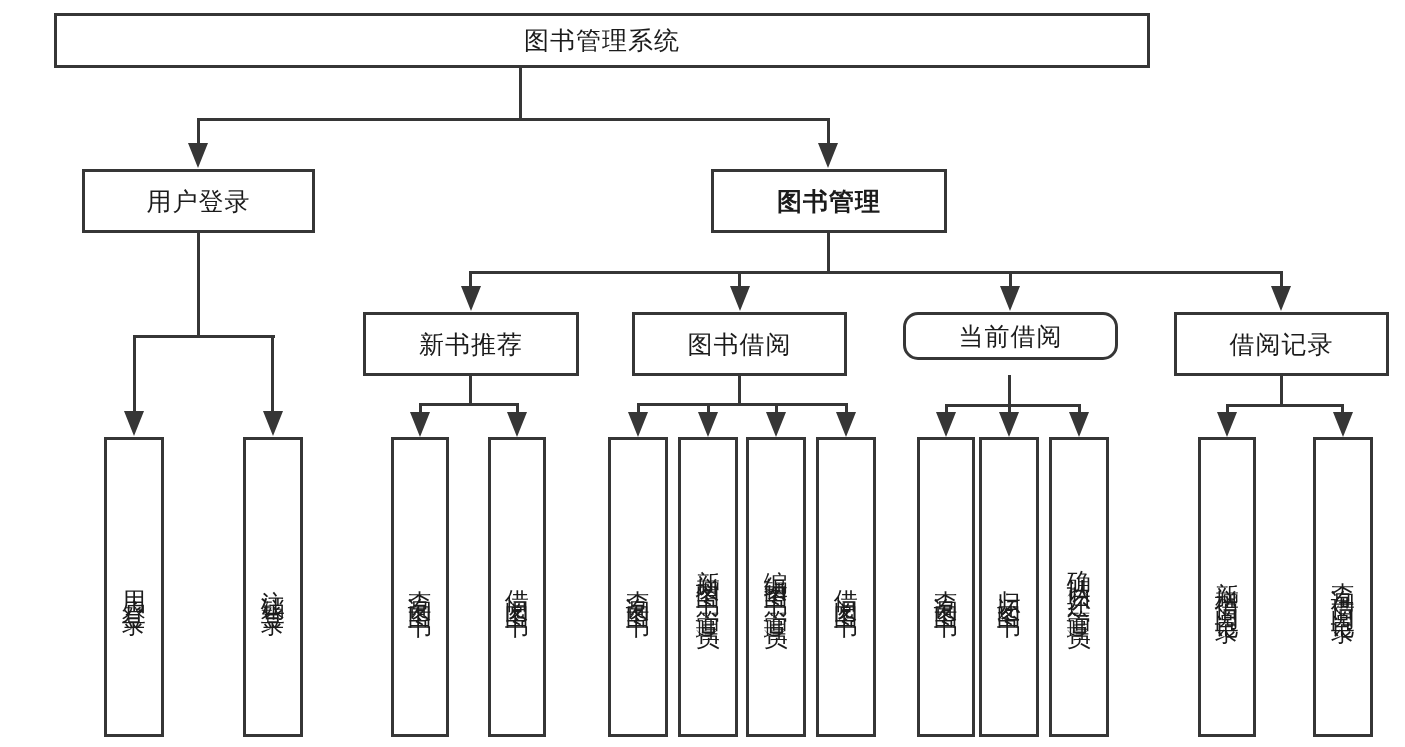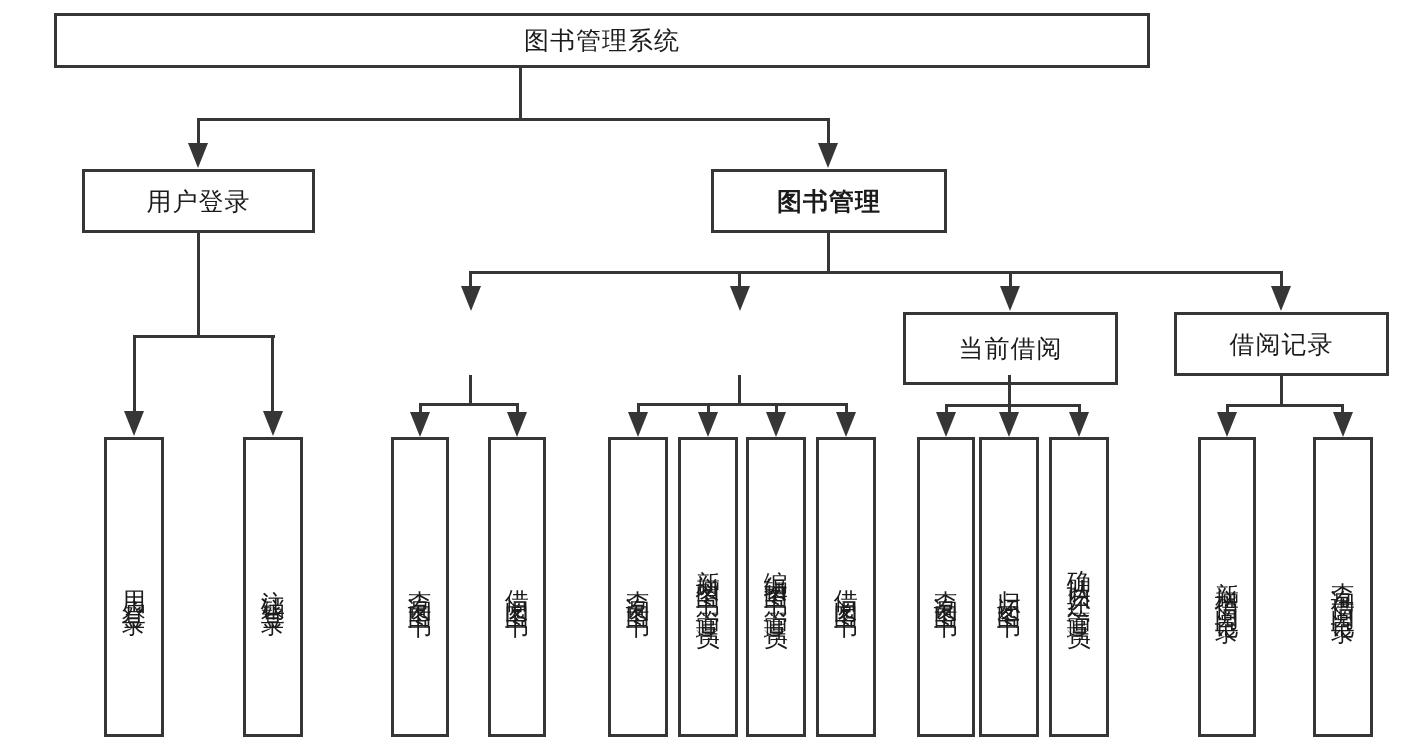--- a/index.html
+++ b/index.html
@@ -28,21 +28,27 @@
     <span class="hlabel">图书管理系统</span>
   </div>
 
   <div class="box" style="left:82px;top:169px;width:233px;height:64px;">
     <span class="hlabel">用户登录</span>
   </div>
   <div class="box" style="left:711px;top:169px;width:236px;height:64px;font-weight:bold;">
     <span class="hlabel">图书管理</span>
   </div>
 
-  <div class="box" style="left:903px;top:312px;width:215px;height:73px;">
+  <div class="box" style="left:363px;top:312px;width:216px;height:64px;">
+    <span class="hlabel">新书推荐</span>
+  </div>
+  <div class="box" style="left:632px;top:312px;width:215px;height:64px;">
+    <span class="hlabel">图书借阅</span>
+  </div>
+  <div class="box" style="left:903px;top:312px;width:215px;height:48px;border-radius:15px;">
     <span class="hlabel">当前借阅</span>
   </div>
   <div class="box" style="left:1174px;top:312px;width:215px;height:64px;">
     <span class="hlabel">借阅记录</span>
   </div>
 
   <div class="box" style="left:104px;top:437px;width:60px;height:300px;">
     <span class="vlabel">用户登录</span>
   </div>
   <div class="box" style="left:243px;top:437px;width:60px;height:300px;">

